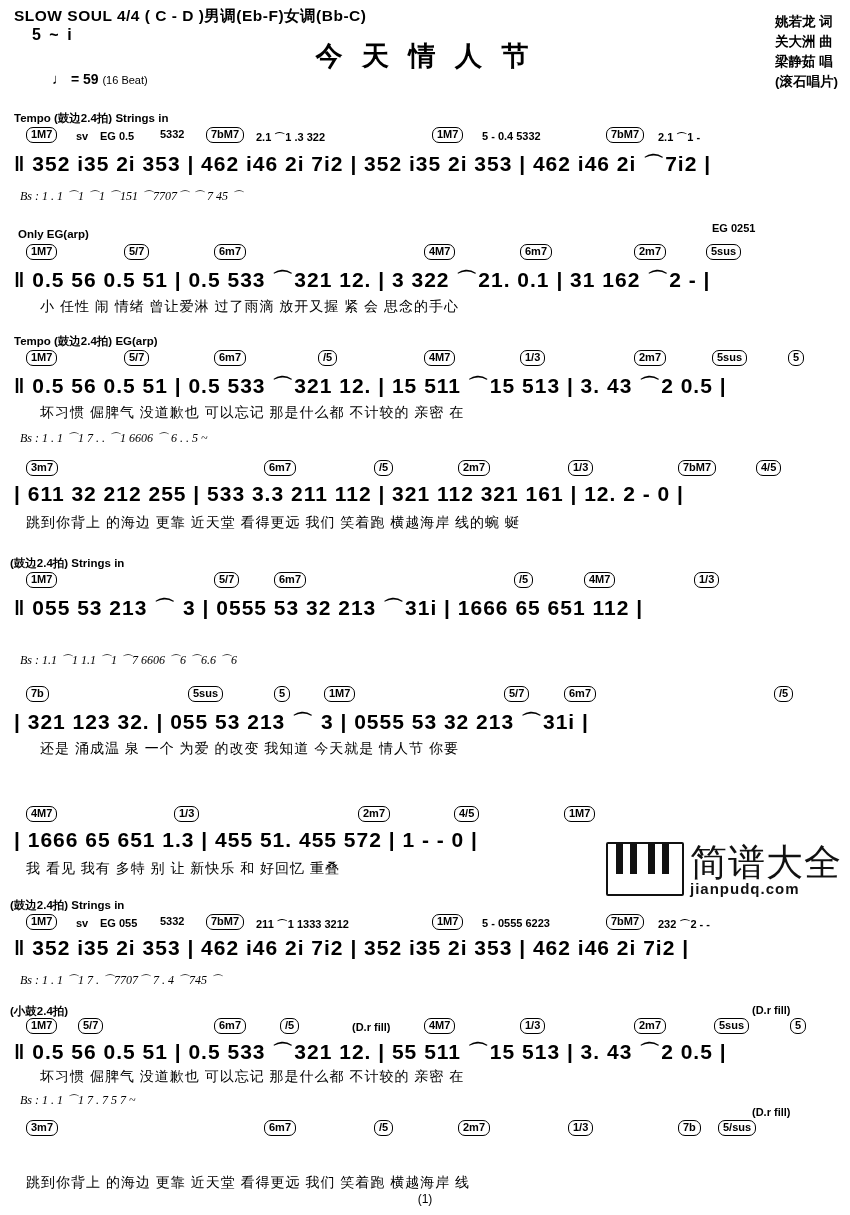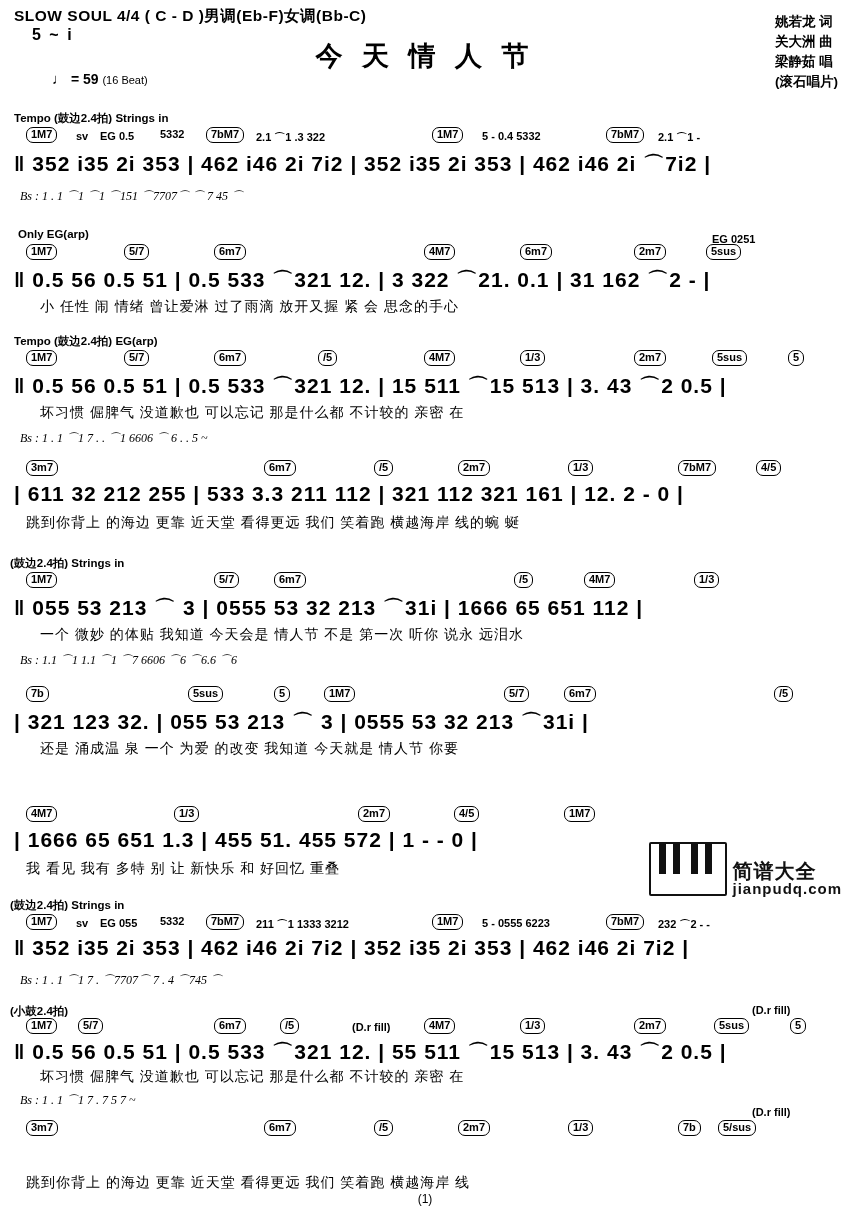--- a/index.html
+++ b/index.html
@@ -90,21 +90,21 @@
     display:flex;align-items:flex-end;gap:6px;
   }
   .piano{
     width:74px;height:50px;background:#fff;border:2px solid #111;
     position:relative;border-radius:2px;
   }
   .piano i{position:absolute;top:0;width:7px;height:30px;background:#111;}
   .logo-txt{display:flex;flex-direction:column;line-height:1;}
   .logo-cn{
     font-family:"Liberation Sans", sans-serif;
-    font-size:20px;font-weight:bold;color:#111;letter-spacing:1px;
+    font-size:37px;font-weight:normal;color:#111;letter-spacing:1px;
   }
   .logo-en{
     font-family:"Liberation Sans", sans-serif;
     font-size:15px;font-weight:bold;color:#111;letter-spacing:1px;
   }
 </style>
 </head>
 <body>
 
 <div class="sheet">
@@ -142,21 +142,21 @@
   <div class="notes" style="left:14px;top:150px">‖ 352  i35  2i  353 | 462  i46  2i  7i2 | 352  i35  2i  353 | 462  i46  2i  ⌒7i2 |</div>
   <div class="bs" style="left:20px;top:188px">Bs : 1 . 1 ⌒1     ⌒1    ⌒151        ⌒7707⌒     ⌒ 7  45 ⌒</div>
 
   <div class="sec-label" style="left:18px;top:228px">Only EG(arp)</div>
   <div class="chord" style="left:26px;top:244px">1M7</div>
   <div class="chord" style="left:124px;top:244px">5/7</div>
   <div class="chord" style="left:214px;top:244px">6m7</div>
   <div class="chord" style="left:424px;top:244px">4M7</div>
   <div class="chord" style="left:520px;top:244px">6m7</div>
   <div class="chord" style="left:634px;top:244px">2m7</div>
-  <div class="plain" style="left:712px;top:233px">EG 0251</div>
+  <div class="plain" style="left:712px;top:222px">EG 0251</div>
   <div class="chord" style="left:706px;top:244px">5sus</div>
   <div class="notes" style="left:14px;top:266px">‖ 0.5  56  0.5  51 | 0.5  533 ⌒321  12. | 3  322 ⌒21.  0.1 | 31  162 ⌒2  -  |</div>
   <div class="lyrics" style="left:40px;top:298px">小 任性    闹 情绪     曾让爱淋  过了雨滴    放开又握   紧    会  思念的手心</div>
 
   <div class="sec-label" style="left:14px;top:334px">Tempo (鼓边2.4拍) EG(arp)</div>
   <div class="chord" style="left:26px;top:350px">1M7</div>
   <div class="chord" style="left:124px;top:350px">5/7</div>
   <div class="chord" style="left:214px;top:350px">6m7</div>
   <div class="chord" style="left:318px;top:350px">/5</div>
   <div class="chord" style="left:424px;top:350px">4M7</div>
@@ -179,21 +179,20 @@
   <div class="lyrics" style="left:26px;top:514px">跳到你背上 的海边  更靠  近天堂   看得更远  我们   笑着跑  横越海岸  线的蜿    蜒</div>
 
   <div class="sec-label" style="left:10px;top:556px">(鼓边2.4拍) Strings in</div>
   <div class="chord" style="left:26px;top:572px">1M7</div>
   <div class="chord" style="left:214px;top:572px">5/7</div>
   <div class="chord" style="left:274px;top:572px">6m7</div>
   <div class="chord" style="left:514px;top:572px">/5</div>
   <div class="chord" style="left:584px;top:572px">4M7</div>
   <div class="chord" style="left:694px;top:572px">1/3</div>
   <div class="notes" style="left:14px;top:594px">‖ 055   53   213 ⌒  3 | 0555   53 32   213 ⌒31i | 1666   65   651   112 |</div>
-  <div class="lyrics" style="left:40px;top:626px">一个  微妙  的体贴      我知道 今天会是  情人节   不是   第一次  听你  说永   远泪水</div>
   <div class="bs" style="left:20px;top:652px">Bs : 1.1  ⌒1    1.1  ⌒1          ⌒7    6606 ⌒6       ⌒6.6  ⌒6</div>
 
   <div class="chord" style="left:26px;top:686px">7b</div>
   <div class="chord" style="left:188px;top:686px">5sus</div>
   <div class="chord" style="left:274px;top:686px">5</div>
   <div class="chord" style="left:324px;top:686px">1M7</div>
   <div class="chord" style="left:504px;top:686px">5/7</div>
   <div class="chord" style="left:564px;top:686px">6m7</div>
   <div class="chord" style="left:774px;top:686px">/5</div>
   <div class="notes" style="left:14px;top:708px">| 321   123   32. |  055   53   213 ⌒  3 | 0555   53 32   213 ⌒31i |</div>

